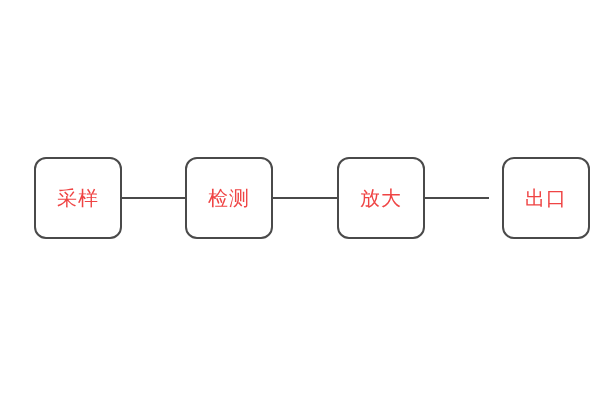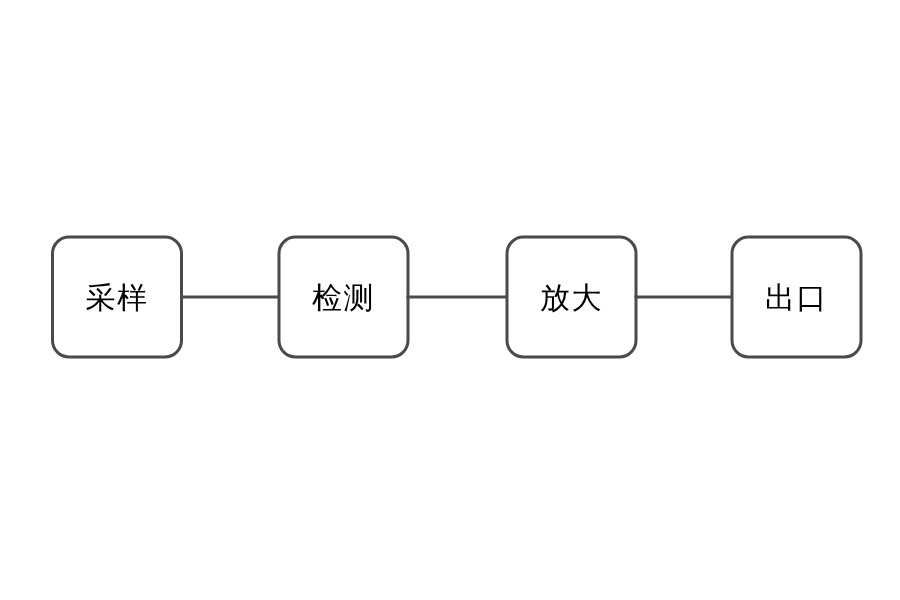--- a/index.html
+++ b/index.html
@@ -25,29 +25,29 @@
     box-sizing: border-box;
     background: #ffffff;
     border: 2px solid #4a4a4a;
     border-radius: 12px;
     display: flex;
     align-items: center;
     justify-content: center;
   }
   .flow-node .node-label {
     font-size: 20px;
-    color: #000000;
+    color: #ef4444;
     letter-spacing: 1px;
     white-space: nowrap;
     text-align: center;
   }
   .node-1 { left: 34px; }
   .node-2 { left: 185px; font-family: Liberation Mono, monospace; }
   .node-3 { left: 337px; font-family: Liberation Mono, monospace; }
-  .node-4 { left: 487px; font-family: Liberation Serif, serif; }
+  .node-4 { left: 502px; font-family: Liberation Serif, serif; }
   .connector {
     position: absolute;
     top: 197px;
     height: 2px;
     background: #4a4a4a;
   }
   .connector-1 { left: 120px; width: 67px; }
   .connector-2 { left: 271px; width: 68px; }
   .connector-3 { left: 423px; width: 66px; }
 </style>

